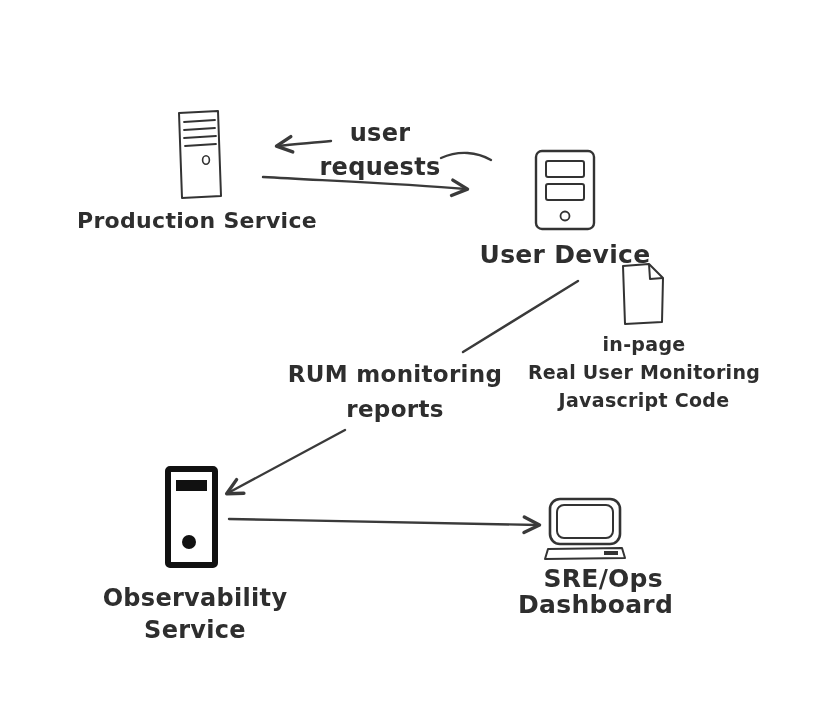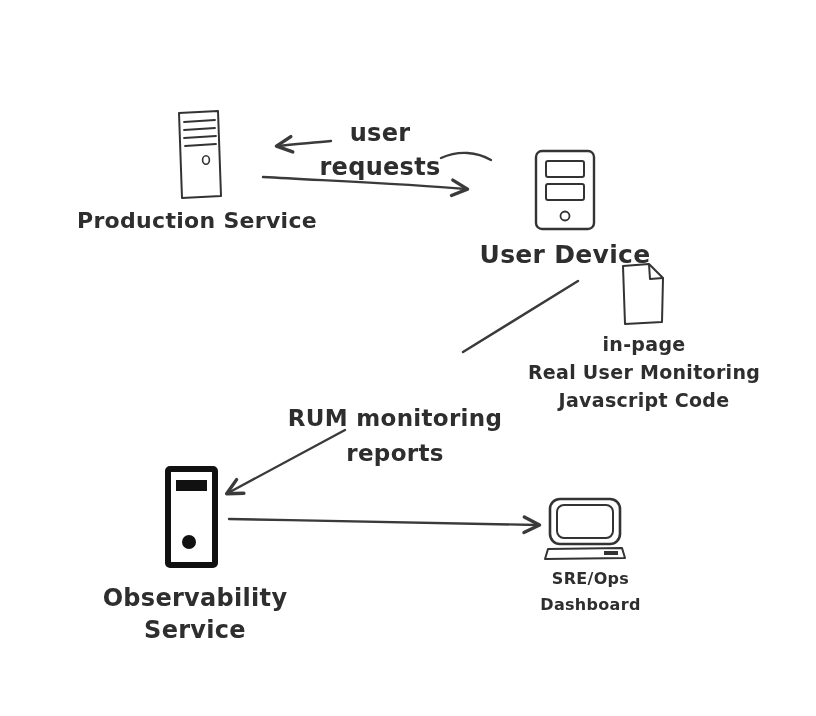--- a/index.html
+++ b/index.html
@@ -78,36 +78,36 @@
   <div class="abs" style="left:618px; top:262px;">
     <svg class="icon" width="50" height="64" viewBox="0 0 50 64">
       <path d="M5,4 L31,2 L45,16 L44,60 L7,62 Z" fill="#ffffff" stroke="#333333" stroke-width="2" stroke-linejoin="round"></path>
       <path d="M31,2 L32,17 L45,16" fill="none" stroke="#333333" stroke-width="2" stroke-linejoin="round"></path>
     </svg>
   </div>
   <div class="abs label" style="left:516px; top:330px; width:256px; font-size:19px; line-height:28px;">in-page
 Real User Monitoring
 Javascript Code</div>
 
-  <div class="abs label" style="left:275px; top:357px; width:240px; font-size:23px; line-height:35px;margin-top:44px;">RUM monitoring
+  <div class="abs label" style="left:275px; top:357px; width:240px; font-size:23px; line-height:35px;">RUM monitoring
 reports</div>
 
   <div class="abs" style="left:163px; top:464px;">
     <svg class="icon" width="58" height="106" viewBox="0 0 58 106">
       <rect x="5" y="5" width="47" height="96" rx="2" fill="#ffffff" stroke="#111111" stroke-width="6"></rect>
       <rect x="13" y="16" width="31" height="11" fill="#111111"></rect>
       <circle cx="26" cy="78" r="7" fill="#111111"></circle>
     </svg>
   </div>
   <div class="abs label" style="left:55px; top:582px; width:280px; font-size:24px;">Observability Service</div>
 
   <div class="abs" style="left:543px; top:496px;">
     <svg class="icon" width="86" height="68" viewBox="0 0 86 68">
       <rect x="7" y="3" width="70" height="45" rx="10" fill="#ffffff" stroke="#333333" stroke-width="2.6"></rect>
       <rect x="14" y="9" width="56" height="33" rx="7" fill="#ffffff" stroke="#333333" stroke-width="2"></rect>
       <path d="M5,53 L79,52 L82,62 L2,63 Z" fill="#ffffff" stroke="#333333" stroke-width="2" stroke-linejoin="round"></path>
       <rect x="61" y="55" width="14" height="4" fill="#333333"></rect>
     </svg>
   </div>
-  <div class="abs label" style="left:518px; top:566px; width:145px; font-size:16px; line-height:26px;">SRE/Ops
+  <div class="abs label" style="left:518px; top:566px; width:145px; font-size:25px; line-height:26px;text-align:right;">SRE/Ops
 Dashboard</div>
 
 </div>
 
 </body></html>

